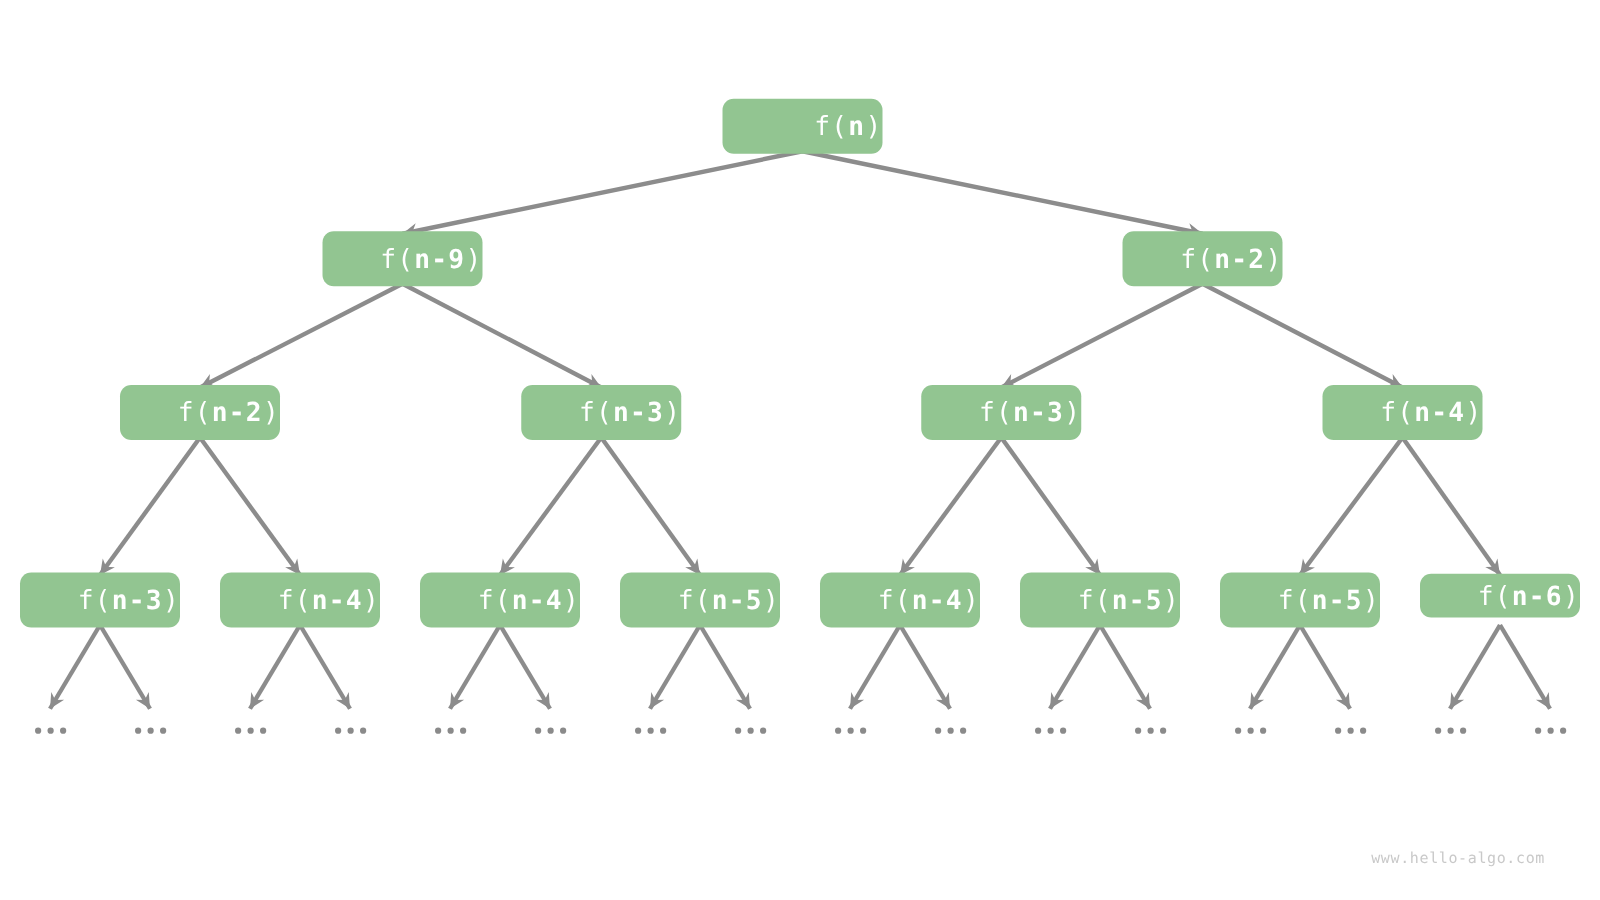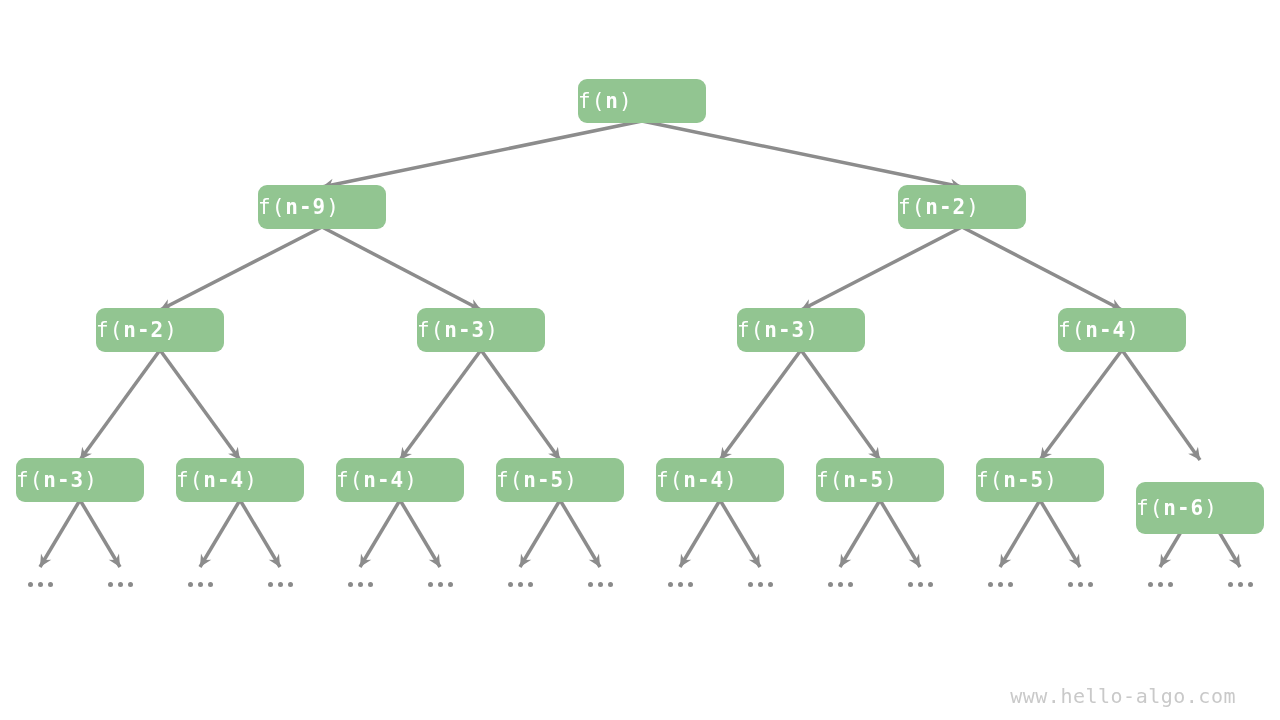--- a/index.html
+++ b/index.html
@@ -19,21 +19,21 @@
     position: absolute;
     left: 0;
     top: 0;
     z-index: 1;
   }
   .node {
     position: absolute;
     z-index: 2;
     display: flex;
     align-items: center;
-    justify-content: flex-start;
+    justify-content: flex-end;
     background: var(--node-fill, #92C591);
     color: var(--node-text, #ffffff);
     border-radius: 9px;
     font-size: 21px;
     letter-spacing: 1px;
     white-space: nowrap;
   }
   .node .lbl-light { font-weight: 500; }
   .node .lbl-bold  { font-weight: 700; }
   .ellipsis {
@@ -45,23 +45,23 @@
   }
   .ellipsis .dot {
     width: 5px;
     height: 5px;
     border-radius: 50%;
     background: var(--dot, #8A8A8A);
   }
   .watermark {
     position: absolute;
     right: 44px;
-    bottom: 12px;
+    bottom: 27px;
     z-index: 2;
-    font-size: 20px;
+    font-size: 12px;
     letter-spacing: 0.5px;
     color: var(--watermark, #C9C9C9);
   }
 </style>
 </head>
 <body>
 
 <div class="stage" style="--bg: #FFFFFF; --node-fill: #92C591; --node-text: #FFFFFF; --dot: #8A8A8A; --watermark: #C9C9C9;">
   <svg class="edges-svg" width="1280" height="720">
     <defs>
@@ -139,21 +139,21 @@
       </div>
       <div class="node" style="left: 656px; top: 458px; width: 128px; height: 44px;">
         <span><span class="lbl-light">f(</span><span class="lbl-bold">n-4</span><span class="lbl-light">)</span></span>
       </div>
       <div class="node" style="left: 816px; top: 458px; width: 128px; height: 44px;">
         <span><span class="lbl-light">f(</span><span class="lbl-bold">n-5</span><span class="lbl-light">)</span></span>
       </div>
       <div class="node" style="left: 976px; top: 458px; width: 128px; height: 44px;">
         <span><span class="lbl-light">f(</span><span class="lbl-bold">n-5</span><span class="lbl-light">)</span></span>
       </div>
-      <div class="node" style="left: 1136px; top: 482px; width: 128px; height: 52px;">
+      <div class="node" style="left: 1136px; top: 459px; width: 128px; height: 35px;">
         <span><span class="lbl-light">f(</span><span class="lbl-bold">n-6</span><span class="lbl-light">)</span></span>
       </div>
     </div>
   <div id="leaves-layer">
       <div class="ellipsis" title="..." style="left: 28px; top: 582px;">
         <span class="dot"></span>
         <span class="dot"></span>
         <span class="dot"></span>
       </div>
       <div class="ellipsis" title="..." style="left: 108px; top: 582px;">

